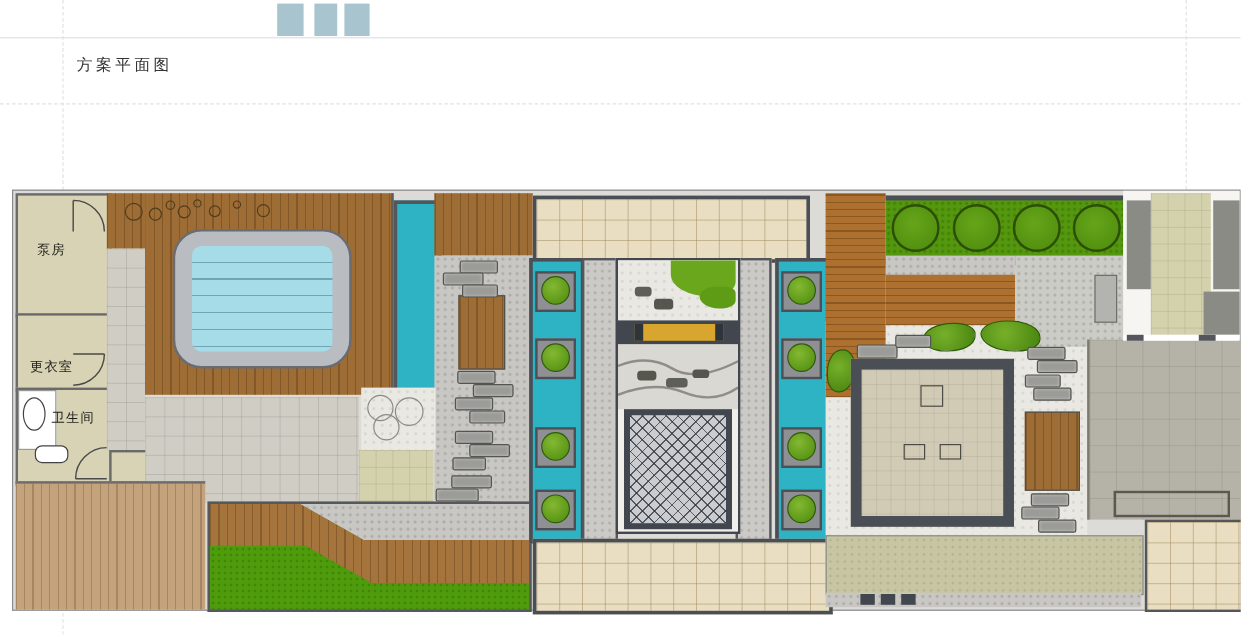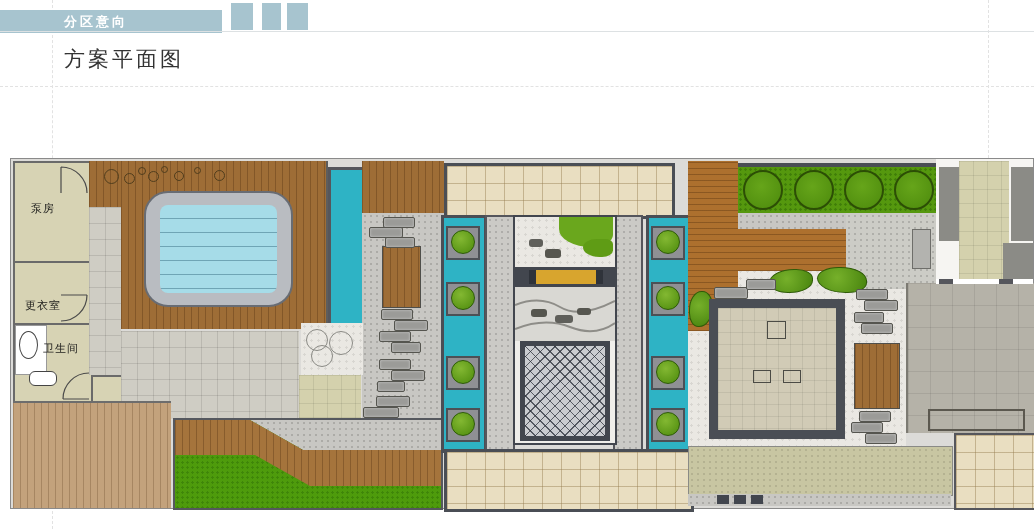--- a/index.html
+++ b/index.html
@@ -37,28 +37,25 @@
 </style>
 </head>
 <body>
 
 <div id="canvas">
 
   <div class="abs guide-v" style="left:52px;top:0;height:529px;"></div>
   <div class="abs guide-v" style="left:988px;top:0;height:158px;"></div>
   <div class="abs guide-h" style="left:0;top:86px;width:1034px;"></div>
 
-  <div class="abs" style="left:0;top:10px;width:222px;height:23px;background:#a7c4cf;">
-    <span class="abs" style="left:64px;top:3px;font-size:13px;font-weight:bold;color:#fff;letter-spacing:3px;">分区意向</span>
-  </div>
   <div class="abs" style="left:231px;top:3px;width:22px;height:27px;background:#a7c4cf;"></div>
   <div class="abs" style="left:262px;top:3px;width:19px;height:27px;background:#a7c4cf;"></div>
   <div class="abs" style="left:287px;top:3px;width:21px;height:27px;background:#a7c4cf;"></div>
   <div class="abs" style="left:0;top:31px;width:1034px;height:1px;background:#dde1e3;"></div>
-  <div class="abs" style="left:64px;top:45px;font-size:21px;color:#333;letter-spacing:3px;text-align:center;">方案平面图</div>
+  <div class="abs" style="left:64px;top:45px;font-size:13px;color:#333;letter-spacing:3px;text-align:center;">方案平面图</div>
 
   <div class="abs" id="plan" style="left:10px;top:158px;width:1022px;height:349px;background:#dcdbd8;border:1px solid #8a8a8a;">
 
     <div class="abs room" style="left:2px;top:2px;width:76px;height:100px;"></div>
     <div class="abs room" style="left:2px;top:102px;width:76px;height:62px;"></div>
     <div class="abs room" style="left:2px;top:164px;width:76px;height:78px;"></div>
     <div class="abs" style="left:4px;top:166px;width:30px;height:48px;background:#fff;border:1px solid #999;"></div>
     <div class="abs" style="left:8px;top:172px;width:17px;height:26px;background:#fff;border:1.5px solid #444;border-radius:50%;"></div>
     <div class="abs" style="left:18px;top:212px;width:26px;height:13px;background:#fff;border:1.5px solid #444;border-radius:6px;"></div>
     <div class="abs room" style="left:80px;top:216px;width:56px;height:24px;"></div>

